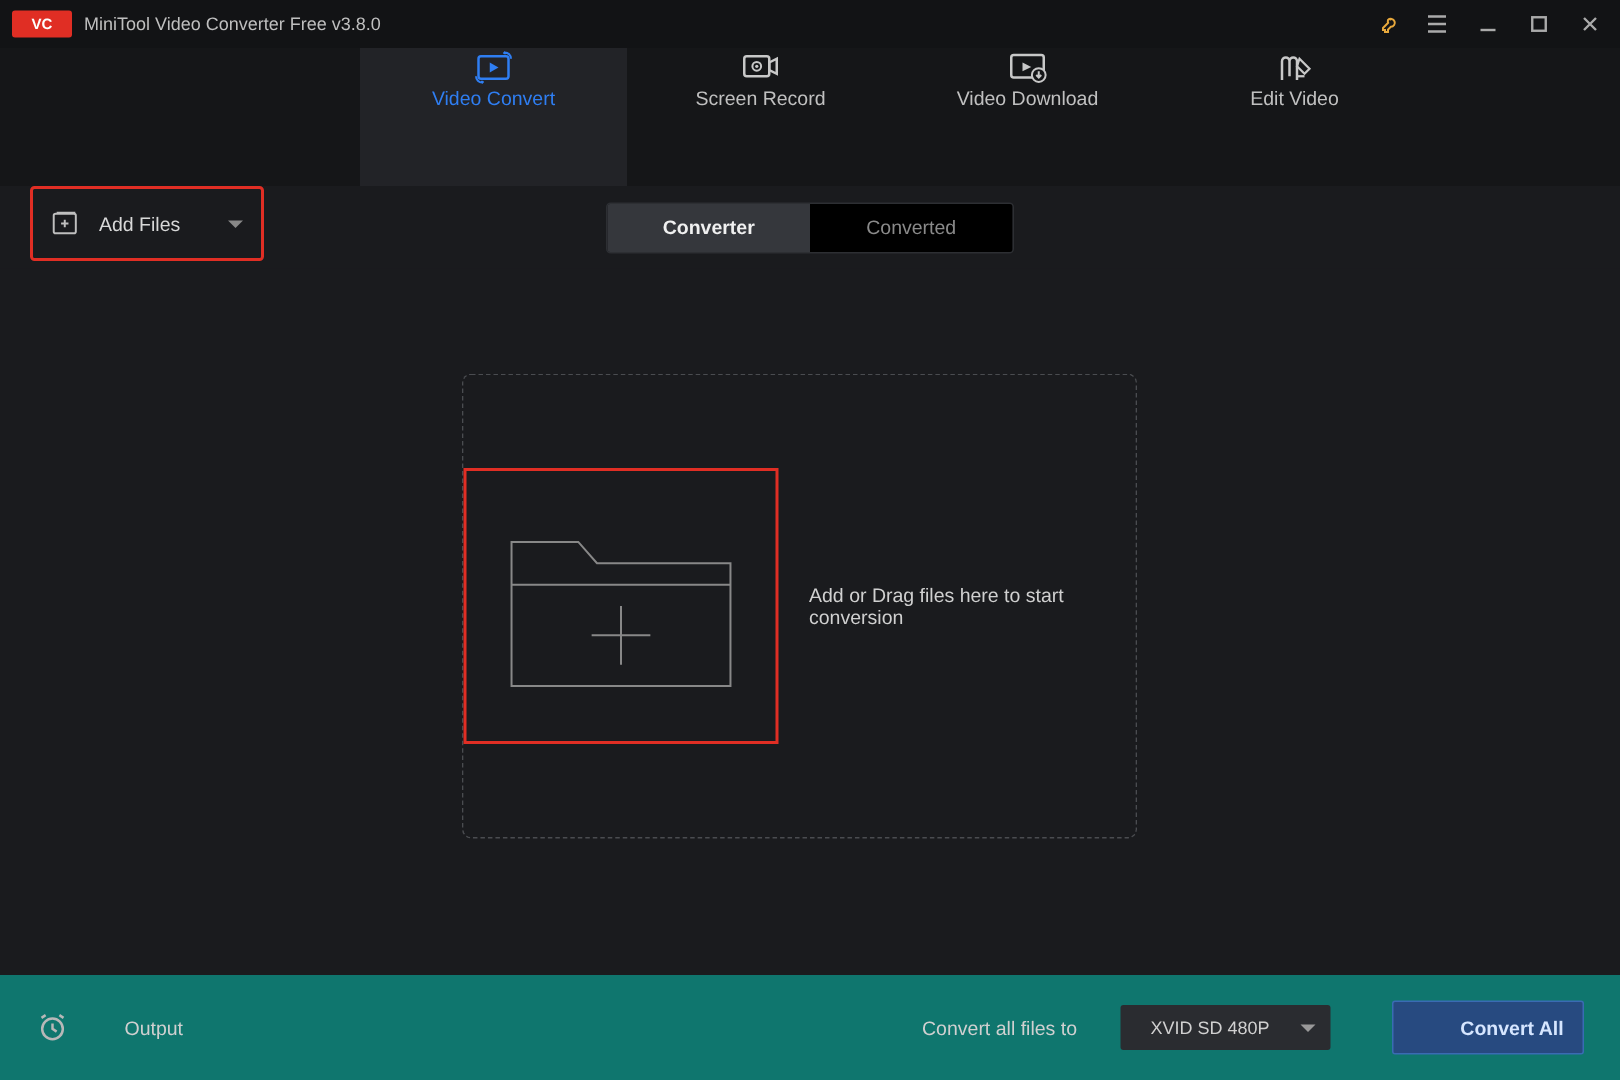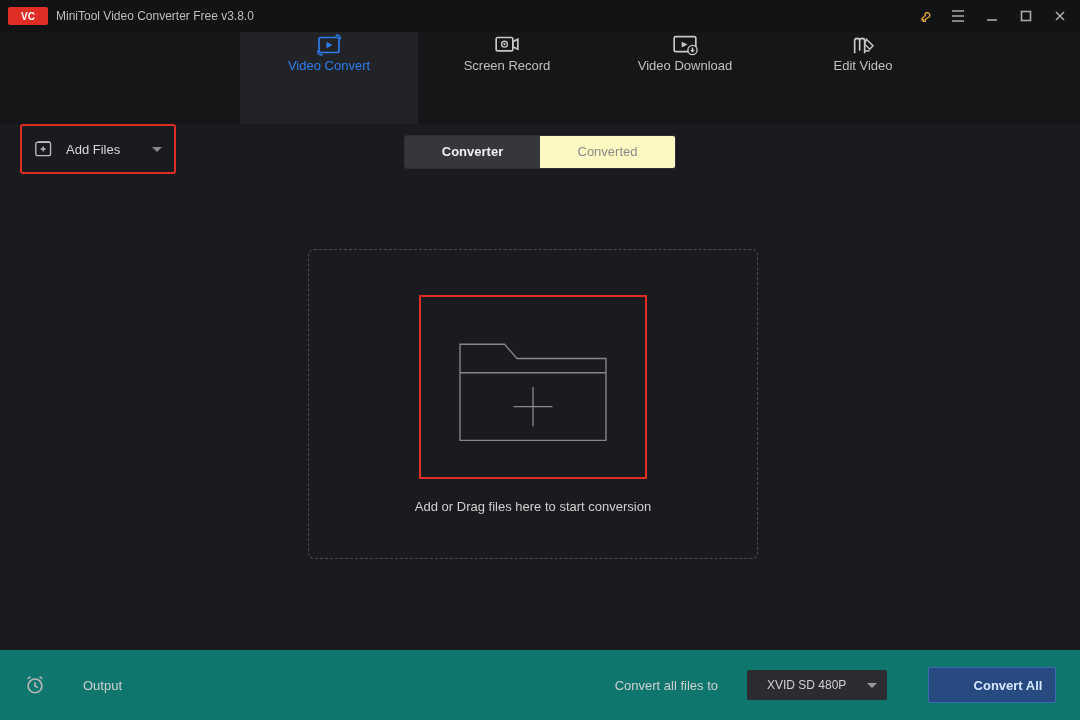--- a/index.html
+++ b/index.html
@@ -24,26 +24,26 @@
   .mainnav .tab svg { width: 30px; height: 26px; }
 
   
   .toolbar { height: 55px; background: #1a1b1e; display:flex; align-items:center; position:relative; }
   .addfiles { position:absolute; left:20px; top:0px; height:50px; width:156px; border:2px solid #e02e24; border-radius:3px; display:flex; align-items:center; gap:12px; padding:0 12px; cursor:pointer; }
   .addfiles .addicon { width:20px; height:18px; }
   .addfiles .txt { color:#d8d8d8; font-size:13px; font-weight:500; flex:1; }
   .addfiles .caret { width:0; height:0; border-left:5px solid transparent; border-right:5px solid transparent; border-top:5px solid #888; }
 
   .segmented { margin: 0 auto; display:flex; border:1px solid #2d2f33; border-radius:3px; overflow:hidden; }
-  .segmented .seg { width:135px; height:32px; display:flex; align-items:center; justify-content:center; font-size:13px; cursor:pointer; background:#fef9c3; color:#8a8a8a; }
+  .segmented .seg { width:135px; height:32px; display:flex; align-items:center; justify-content:center; font-size:13px; cursor:pointer; background:#000000; color:#8a8a8a; }
   .segmented .seg.active { background:#35373c; color:#f0f0f0; font-weight:600; }
 
   
   .main { height: 455px; position:relative; }
-  .dropzone { position:absolute; left:308px; top:70px; width:450px; height:310px; border:1px dashed #4a4c50; border-radius:6px; display:flex; flex-direction:column; align-items:center; justify-content:center; gap:20px; }
+  .dropzone { position:absolute; left:308px; top:70px; width:450px; height:310px; border:1px dashed #4a4c50; border-radius:6px; display:flex; flex-direction:row; align-items:center; justify-content:center; gap:20px; }
   .folderbox { width:228px; height:184px; border:2px solid #e02e24; display:flex; align-items:center; justify-content:center; cursor:pointer; }
   .folderbox svg { width:178px; height:146px; stroke:#888; fill:none; stroke-width:1.5; }
   .dropzone .hint { font-size:13px; color:#d0d0d0; }
 
   
   .bottombar { position:absolute; left:0; right:0; bottom:0; height:70px; background:#0f766e; display:flex; align-items:center; padding:0 24px; gap:29px; }
   .bottombar .alarmic { width:22px; height:22px; color:#aaa; }
   .bottombar .outlabel { font-size:13px; color:#d0d0d0; margin-left:8px; margin-right:4px; }
   .bottombar .outsel { width:388px; height:30px; background:#1e2023; border:1px solid #2a2c30; border-radius:2px; display:flex; align-items:center; padding:0 10px; font-size:12px; color:#bdbdbd; cursor:pointer; position:relative; }
   .bottombar .outsel .caret2 { position:absolute; right:10px; width:0;height:0;border-left:5px solid transparent;border-right:5px solid transparent;border-top:5px solid #888; }

